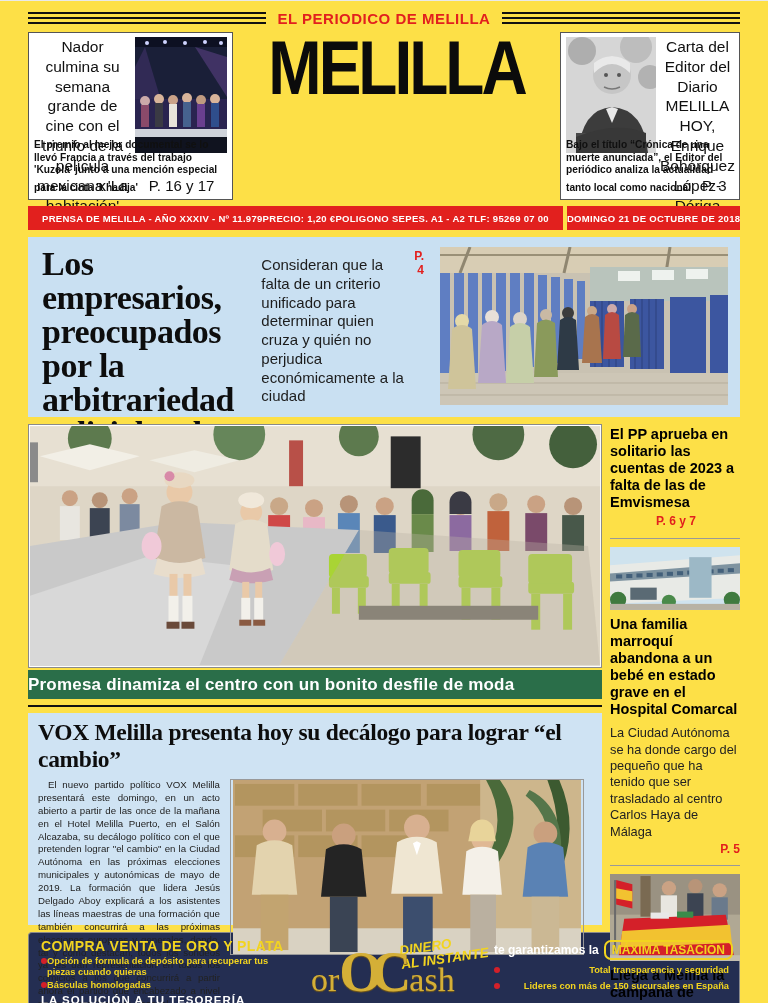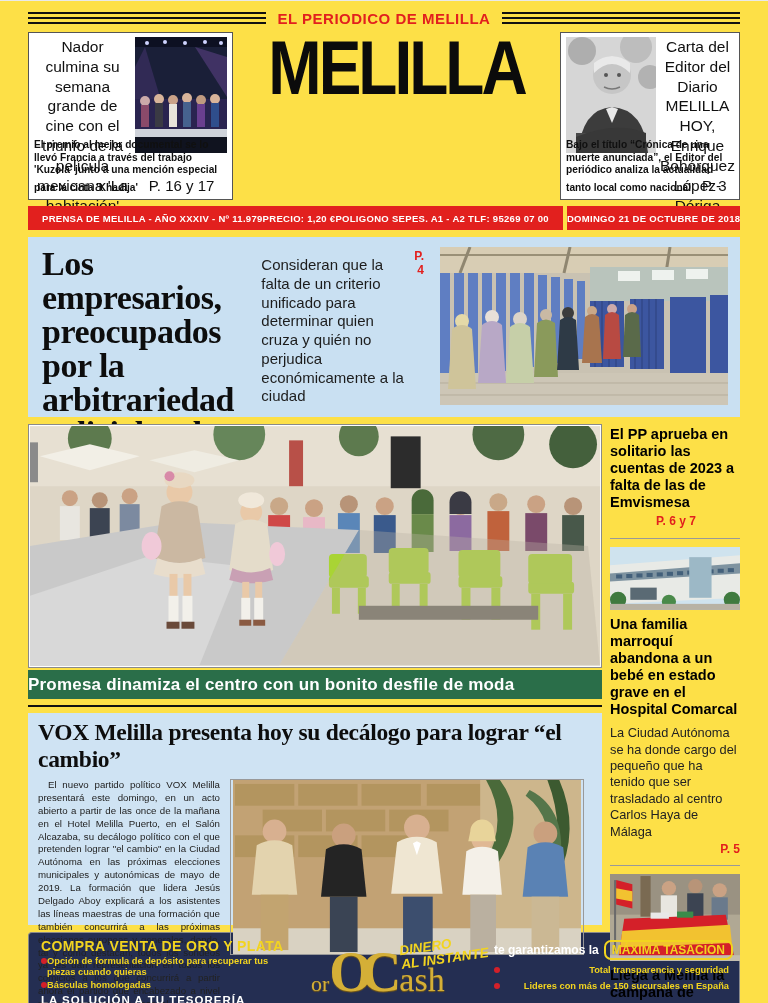--- a/index.html
+++ b/index.html
@@ -79,21 +79,21 @@
   .ad-main { flex:1; display:flex; padding:5px 10px 2px 12px; position:relative; }
   .ad-left { width:252px; flex:none; }
   .ad-headline { color:#f2d41f; font-weight:bold; font-size:14px; letter-spacing:.4px; }
   .ad-bullet-row { display:flex; margin-top:2px; align-items:flex-start; }
   .bullet-dot { width:6px; height:6px; border-radius:50%; background:#d42029; flex:none; margin-top:2px; }
   .ad-bullet-text { color:#f2d41f; font-weight:bold; font-size:9.3px; line-height:1.2; }
   .ad-tagline { color:#ffffff; font-weight:bold; font-size:11.5px; letter-spacing:1px; margin-top:3px; }
   .ad-center { flex:1; position:relative; }
   .ad-slogan { position:absolute; right:6px; top:0px; transform:rotate(-8deg); color:#f2d41f; font-weight:bold; font-style:italic; font-size:13.5px; line-height:1.05; text-align:left; }
   .brand { position:absolute; left:18px; bottom:2px; color:#d4af37; font-family:"Liberation Serif", serif; white-space:nowrap; text-shadow:0 1px 1px #7a5c14; }
-  .brand-or { font-size:22px; }
+  .brand-or { font-size:34px; }
   .brand-oc { font-size:56px; font-weight:bold; letter-spacing:-12px; margin-right:10px; }
   .brand-ash { font-size:34px; }
   .ad-right { width:235px; flex:none; padding-top:2px; }
   .guarantee-row { display:flex; align-items:center; gap:5px; }
   .guarantee-label { color:#fff; font-weight:bold; font-size:12px; white-space:nowrap; }
   .guarantee-badge { border:2px solid #f2d41f; border-radius:7px; color:#f2d41f; font-weight:bold; font-size:12px; padding:1px 6px; white-space:nowrap; }
   .ad-right .ad-bullet-row { margin-top:5px;justify-content:space-between; }
   .ad-addr { height:22px; background:#f2d41f; display:flex; align-items:center; justify-content:center; }
   .ad-addr span { color:#1d2747; font-weight:bold; font-size:13.5px; }
 </style>

